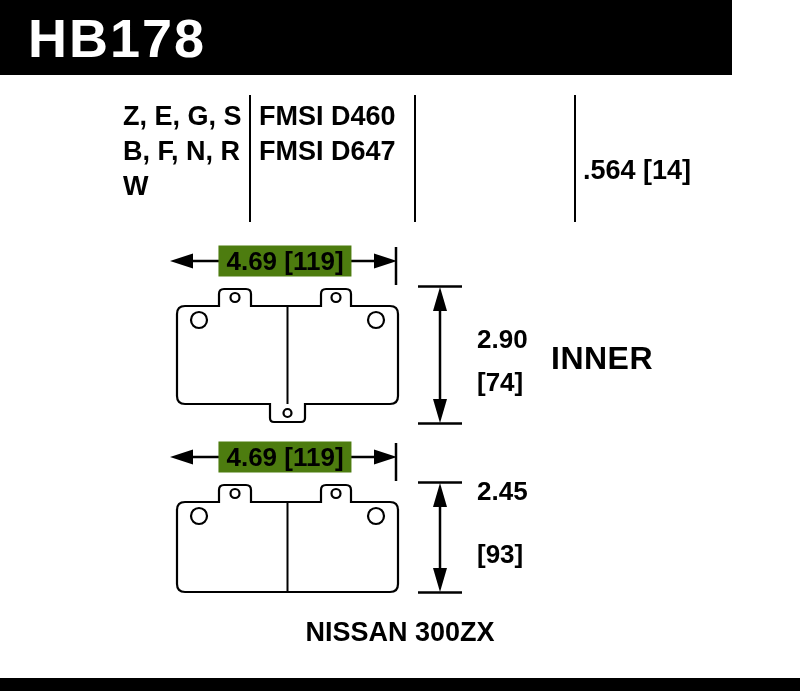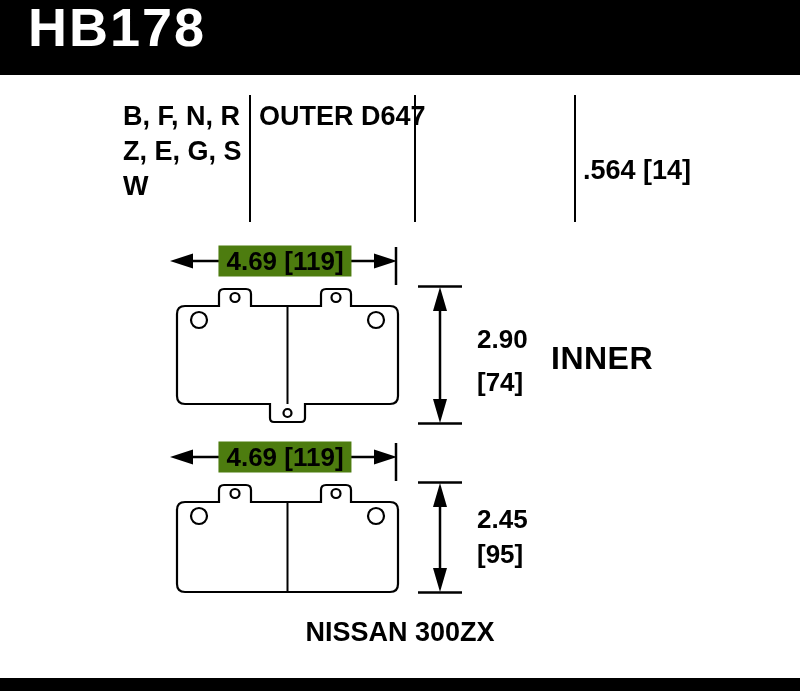--- a/index.html
+++ b/index.html
@@ -8,23 +8,23 @@
     width: 800px;
     height: 691px;
     background: #ffffff;
     font-family: "Liberation Sans", sans-serif;
     font-weight: bold;
     color: #000;
     overflow: hidden;
   }
   .top-bar {
     position: absolute; left: 0; top: 0;
-    width: 800px; height: 75px;
+    width: 732px; height: 75px;
     background: #000;
-    display: flex; 
+    display: flex; align-items: center;
   }
   .part-number {
     color: #fff;
     font-size: 54px;
     letter-spacing: 2px;
     margin-left: 28px;
     line-height: 1;
   }
   .spec-col {
     position: absolute;
@@ -77,29 +77,30 @@
 </head>
 <body>
 
 <div class="screen">
 
   <div class="top-bar">
     <span class="part-number">HB178</span>
   </div>
 
   <div class="spec-col" style="left:123px; top:99px;">
+    <div>Z, E, G, S</div>
     <div>B, F, N, R</div>
-    <div>Z, E, G, S</div>
     <div>W</div>
   </div>
 
   <div class="vline" style="left:249px; top:95px; height:127px;"></div>
 
   <div class="spec-col" style="left:259px; top:99px;">
-    <div>OUTER D647</div>
+    <div>FMSI D460</div>
+    <div>FMSI D647</div>
   </div>
 
   <div class="vline" style="left:414px; top:95px; height:127px;"></div>
   <div class="vline" style="left:574px; top:95px; height:127px;"></div>
 
   <div class="spec-col" style="left:583px; top:113px;margin-top:40px;">.564 [14]</div>
 
   <div class="dim-h" style="left:170px; top:241px; width:230px; height:44px;">
     <svg width="230" height="44" viewBox="0 0 230 44">
       <line x1="18" y1="20" x2="206" y2="20" stroke="#000" stroke-width="2.5"></line>
@@ -159,20 +160,20 @@
   </svg>
 
   <svg class="dimv-svg" style="left:418px; top:480px;" width="44" height="115" viewBox="0 0 44 115">
     <line x1="0" y1="2.5" x2="44" y2="2.5" stroke="#000" stroke-width="2.5"></line>
     <line x1="0" y1="112.5" x2="44" y2="112.5" stroke="#000" stroke-width="2.5"></line>
     <line x1="22" y1="12" x2="22" y2="103" stroke="#000" stroke-width="2.5"></line>
     <polygon points="22,3 15,27 29,27" fill="#000"></polygon>
     <polygon points="22,112 15,88 29,88" fill="#000"></polygon>
   </svg>
 
-  <div class="dim-text" style="left:477px; top:504px;">2.45</div>
-  <div class="dim-text" style="left:477px; top:539px;">[95]</div>
+  <div class="dim-text" style="left:477px; top:476px;">2.45</div>
+  <div class="dim-text" style="left:477px; top:539px;">[93]</div>
 
   <div class="footer-text" style="top:617px;">NISSAN 300ZX</div>
 
   <div class="bottom-bar" style="top:678px;"></div>
 
 </div>
 
 </body></html>

